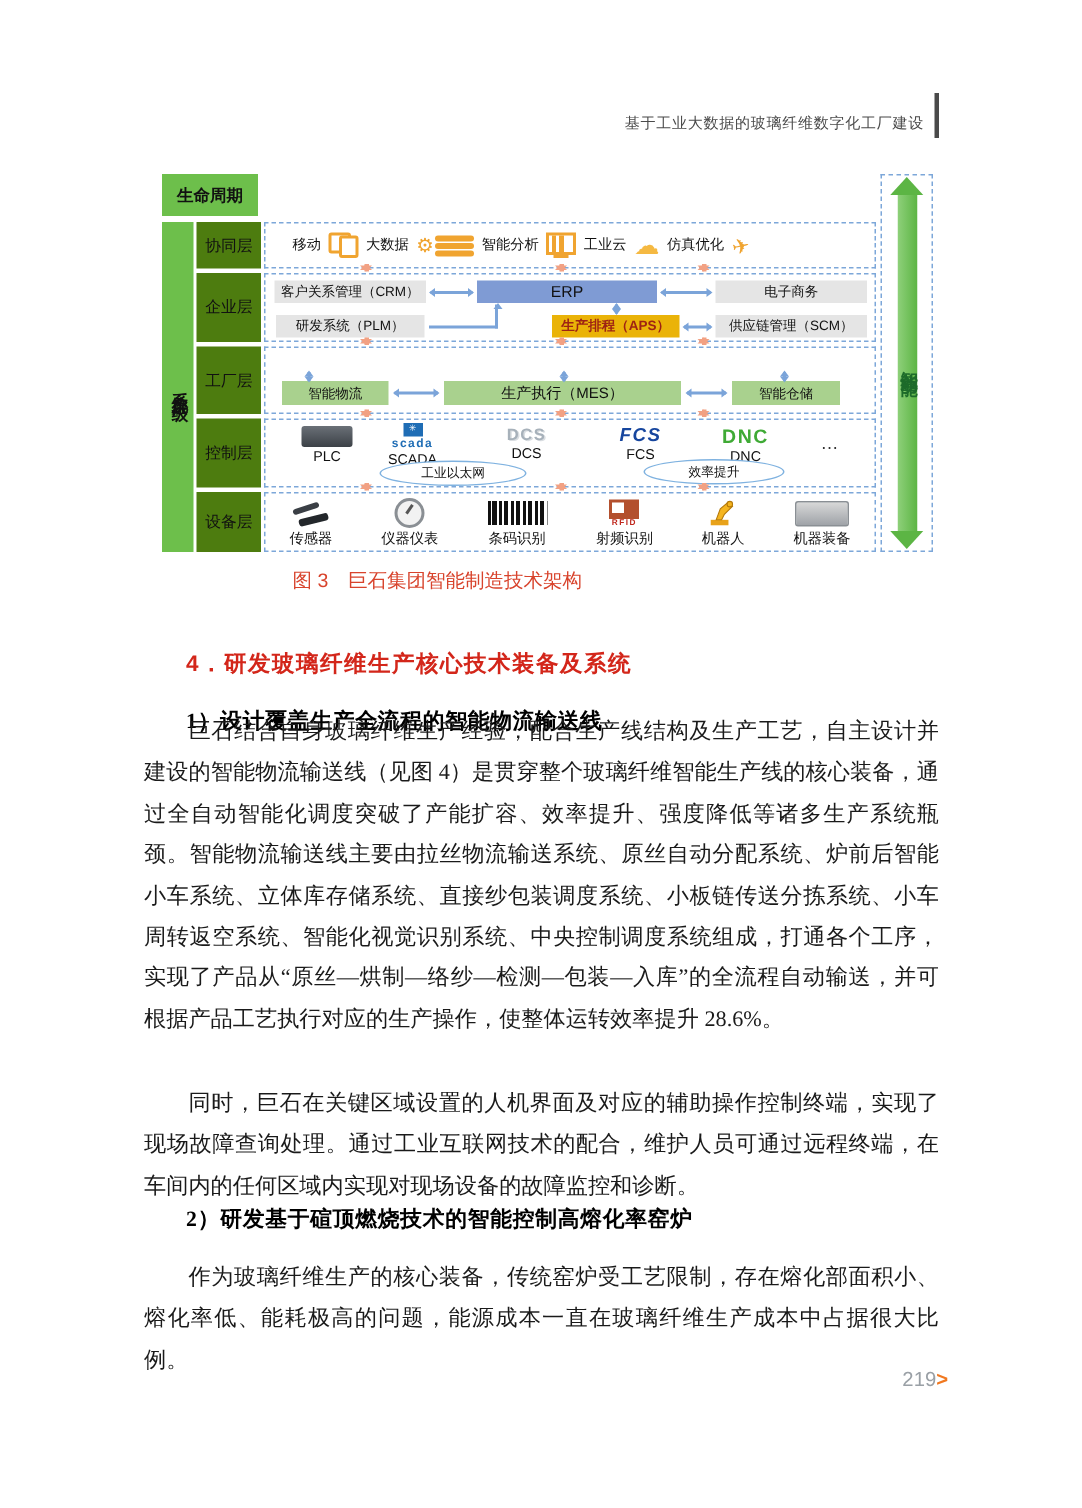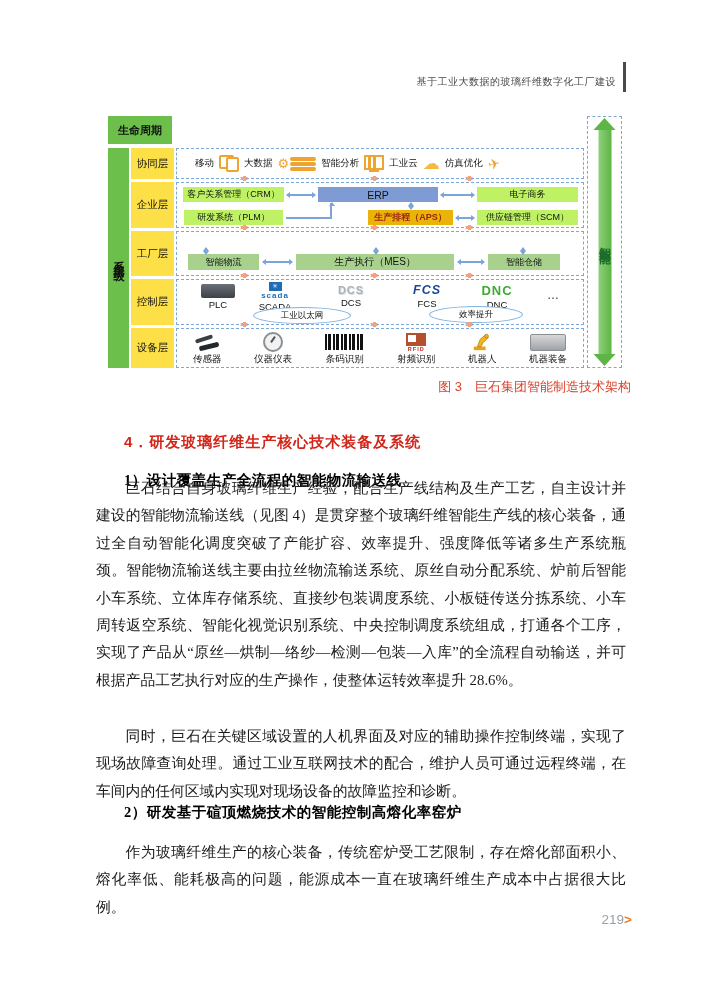--- a/index.html
+++ b/index.html
@@ -8,21 +8,21 @@
 
   
   .runhead{position:absolute;top:62px;right:95px;display:flex;align-items:flex-end;gap:7px;height:30px;}
   .runhead .txt{font-size:10px;color:#4a4a4a;letter-spacing:0.5px;margin-bottom:3px;margin-left:36px;}
   .runhead .bar{width:3px;height:30px;background:#4a4a4a;}
 
   
   .diagram{position:absolute;left:105px;top:112px;width:520px;height:258px;font-size:9.5px;color:#111;}
   .gbox{position:absolute;background:#6dbf4b;display:flex;align-items:center;justify-content:center;
         font-weight:bold;color:#111;}
-  .lbox{position:absolute;left:26px;width:43px;background:#fde047;display:flex;align-items:center;
+  .lbox{position:absolute;left:26px;width:43px;background:#4d7c0f;display:flex;align-items:center;
         justify-content:center;font-size:10.5px;color:#111;}
   .vtext{writing-mode:vertical-rl;text-orientation:upright;letter-spacing:3px;}
   .row{position:absolute;left:71px;width:408px;border:1px dashed #7da7d9;box-sizing:border-box;background:#fff;}
 
   
   .chev{position:absolute;top:3px;height:14px;width:78px;
         clip-path:polygon(0 0,82% 0,100% 50%,82% 100%,0 100%,16% 50%);}
   .chev1{background:linear-gradient(180deg,#3a6bb0,#16335f 60%,#1c3c6e);}
   .chev2{background:linear-gradient(180deg,#7fd8ec,#2496bb 60%,#2fa8cc);}
   .chev3{background:linear-gradient(180deg,#d161b5,#a62c86 60%,#b53a94);}
@@ -42,21 +42,21 @@
   .disks{width:26px;height:4px;background:#f0a430;border-radius:2px;box-shadow:0 5px 0 #f0a430,0 10px 0 #f0a430;margin-bottom:10px;}
   .analytics-icon{position:relative;width:20px;height:17px;display:inline-block;}
   .analytics-icon::before{content:"";position:absolute;left:0;top:0;width:16px;height:11px;border:2px solid #f0a430;background:
       linear-gradient(90deg,transparent 2px,#f0a430 2px 5px,transparent 5px 7px,#f0a430 7px 10px,transparent 10px);}
   .analytics-icon::after{content:"";position:absolute;left:5px;bottom:0;width:10px;height:2px;background:#f0a430;}
   .cloud-icon{color:#f5b942;font-size:17px;line-height:1;}
   .plane-icon{color:#f0a430;font-size:14px;line-height:1;transform:rotate(-12deg);display:inline-block;}
 
   
   .box{position:absolute;display:flex;align-items:center;justify-content:center;font-size:9px;color:#111;box-sizing:border-box;}
-  .yellow{background:#bef264;}
+  .yellow{background:#e5e5e5;}
   .bluebox{background:#7f9bd4;font-size:10.5px;}
   .salmon{background:#eab308;color:#9e2313;font-weight:bold;}
   .greenbox{background:#a9d18e;}
 
   
   .harr{position:absolute;height:2px;background:#7ba4d9;}
   .harr::before{content:"";position:absolute;left:-4px;top:-2.5px;border:3.5px solid transparent;border-right:4.5px solid #7ba4d9;}
   .harr::after{content:"";position:absolute;right:-4px;top:-2.5px;border:3.5px solid transparent;border-left:4.5px solid #7ba4d9;}
   .varr{position:absolute;width:2px;background:#7ba4d9;}
   .varr::before{content:"";position:absolute;top:-4px;left:-2.5px;border:3.5px solid transparent;border-bottom:4.5px solid #7ba4d9;}
@@ -99,22 +99,22 @@
   
   .sfcol{position:absolute;left:482px;top:4px;width:35px;height:252px;border:1px dashed #7da7d9;box-sizing:border-box;}
   .ga{position:absolute;left:50%;top:13px;bottom:13px;width:13px;transform:translateX(-50%);
       background:linear-gradient(90deg,#8ed07a,#5cb544);}
   .ga::before{content:"";position:absolute;top:-12px;left:50%;transform:translateX(-50%);border:11px solid transparent;border-bottom:12px solid #5cb544;border-top:0;}
   .ga::after{content:"";position:absolute;bottom:-12px;left:50%;transform:translateX(-50%);border:11px solid transparent;border-top:12px solid #5cb544;border-bottom:0;}
   .ga-label{position:absolute;left:50%;top:50%;transform:translate(-50%,-50%);writing-mode:vertical-rl;text-orientation:upright;
       font-weight:bold;color:#1d6b2a;font-size:11.5px;letter-spacing:2px;z-index:3;}
 
   
-  .caption{position:absolute;left:0;top:378px;width:583px;text-align:right;color:#d8432c;font-size:13px;
-           font-family:"Liberation Sans",sans-serif;padding-left:48px;}
+  .caption{position:absolute;left:0;top:378px;width:583px;text-align:center;color:#d8432c;font-size:13px;
+           font-family:"Liberation Sans",sans-serif;}
   .h4{position:absolute;left:124px;top:433px;color:#d3261a;font-weight:bold;font-size:15px;letter-spacing:1px;
       font-family:"Liberation Sans",sans-serif;}
   .subhead{position:absolute;left:124px;font-weight:bold;font-size:14.5px;color:#000;
       font-family:"Liberation Serif",serif;letter-spacing:0.5px;}
   .para{position:absolute;left:96px;width:530px;font-size:14.8px;line-height:27.4px;color:#1a1a1a;
       text-align:justify;text-indent:2em;font-family:"Liberation Serif",serif;}
   .pagefoot{position:absolute;left:540px;top:912px;width:92px;text-align:right;font-size:13.5px;color:#9aa0a6;}
   .pagefoot .chv{color:#f07820;font-weight:bold;}
 </style>
 </head>

